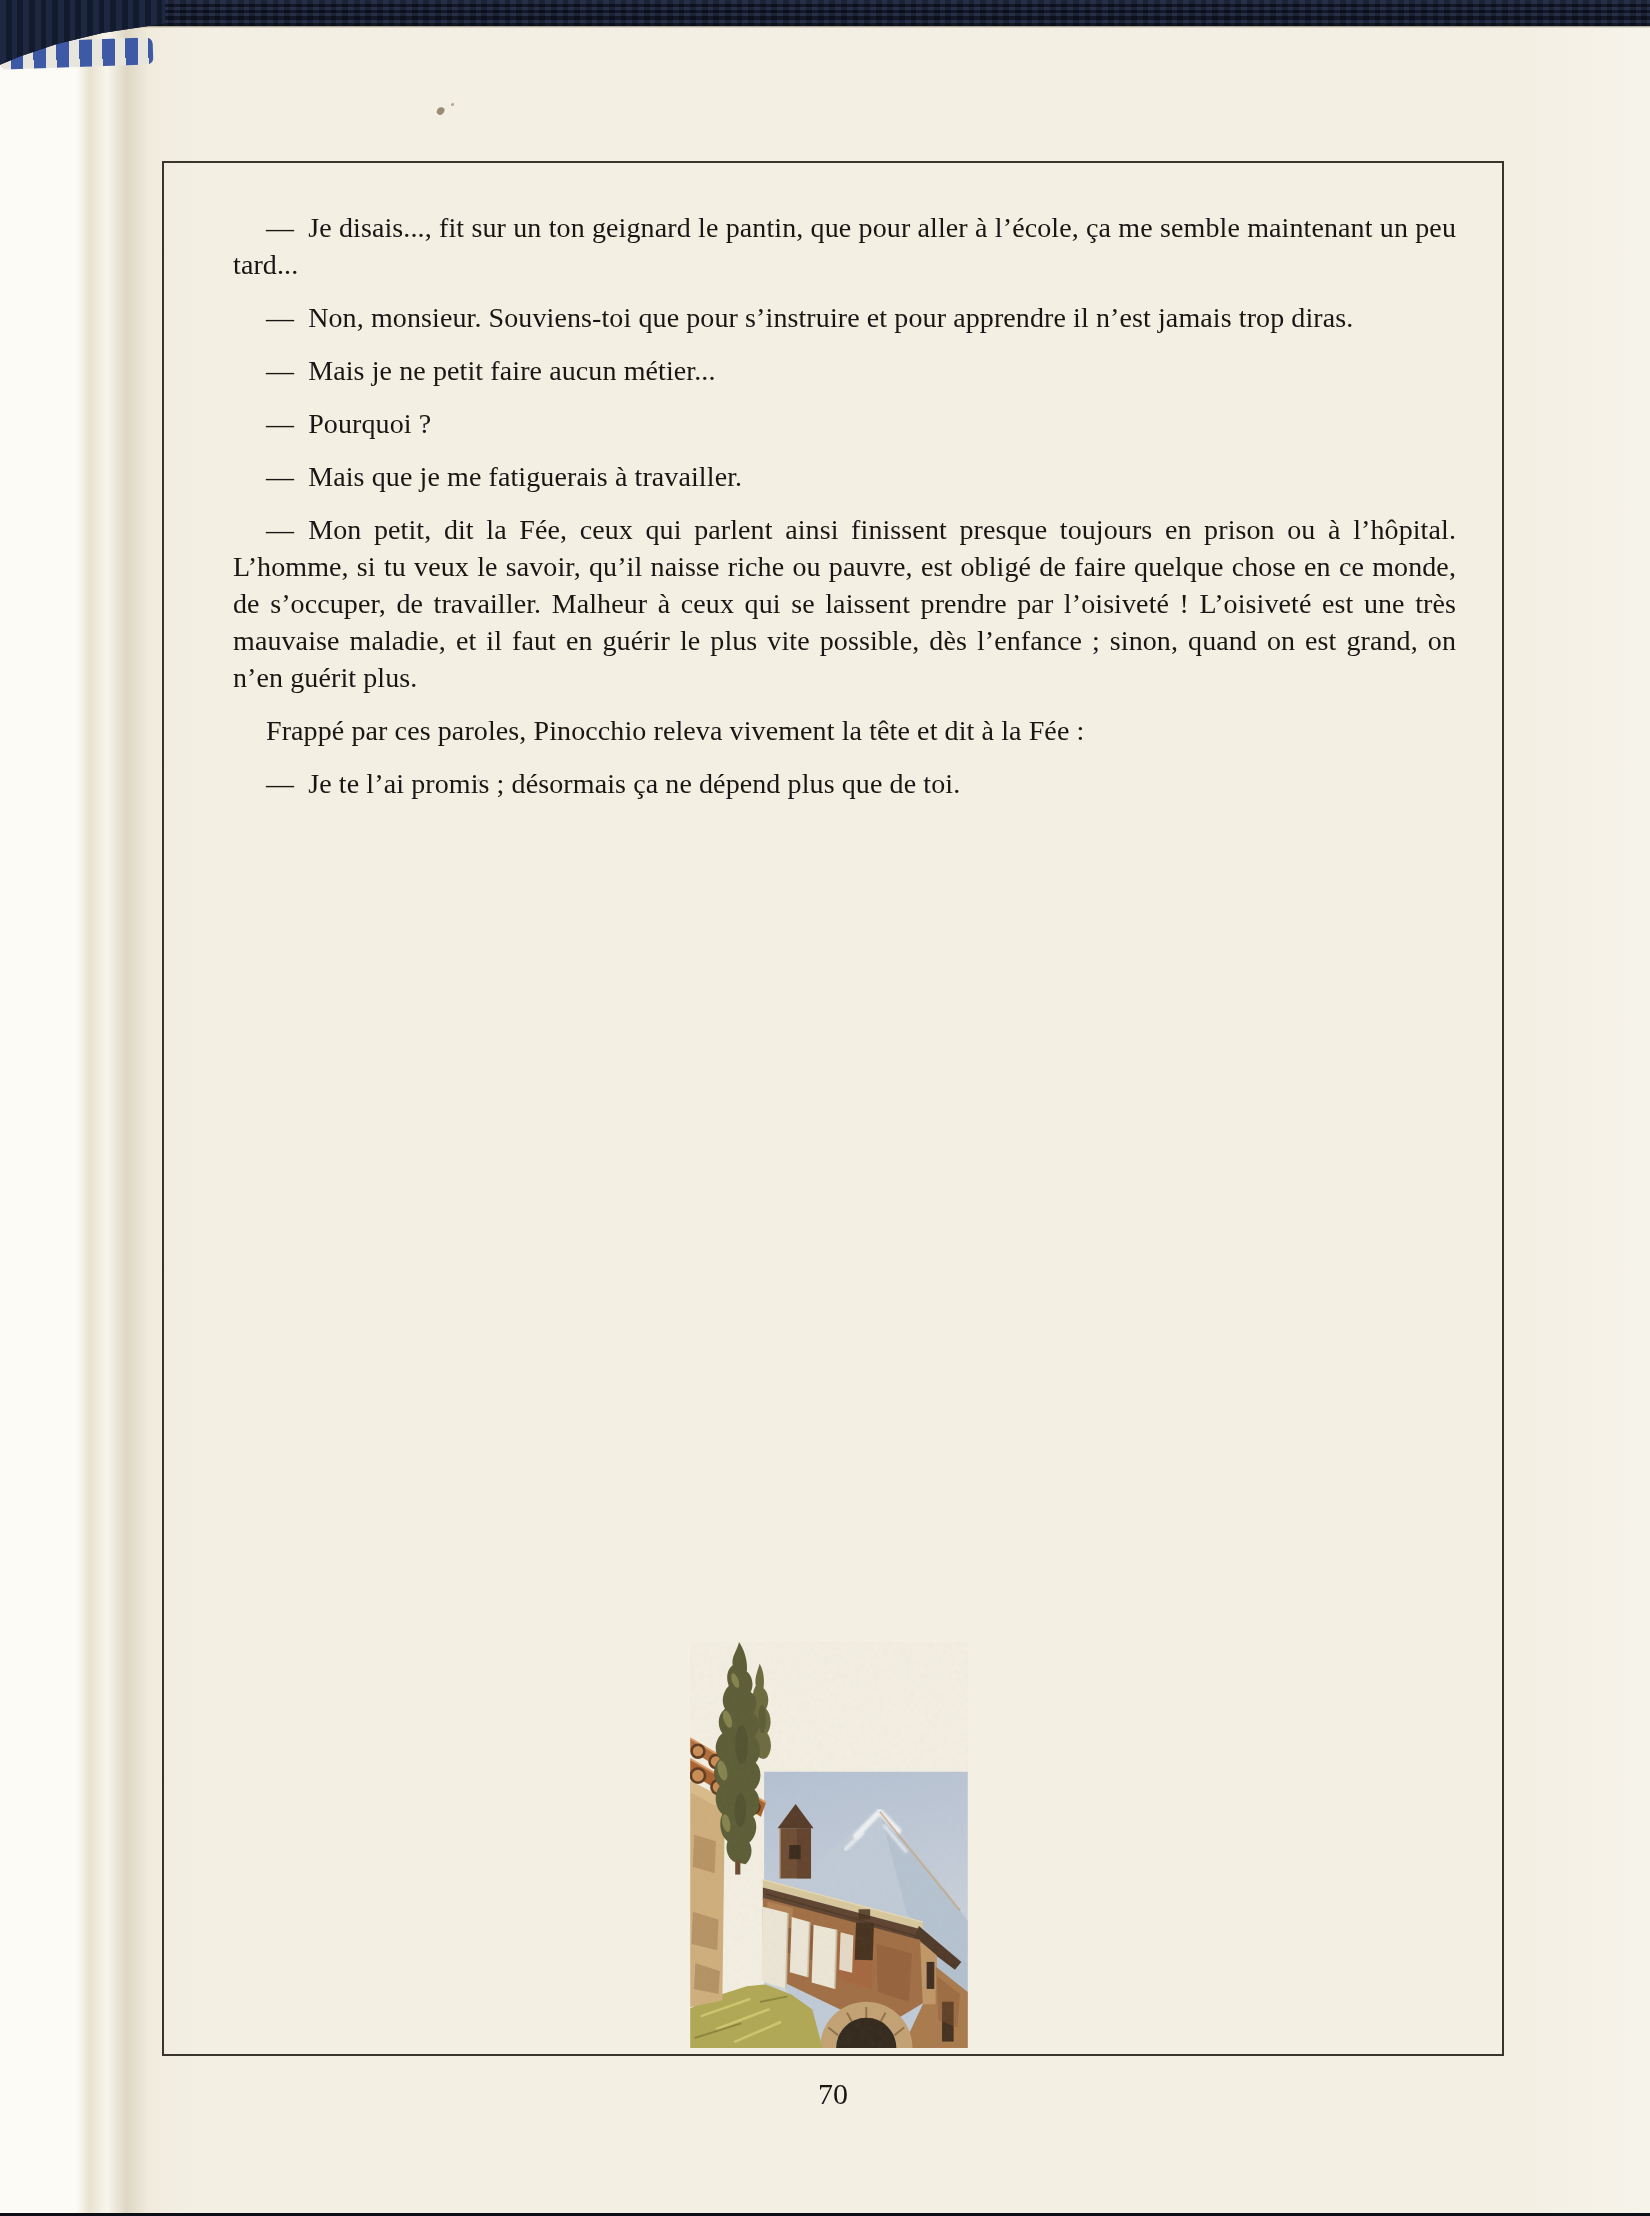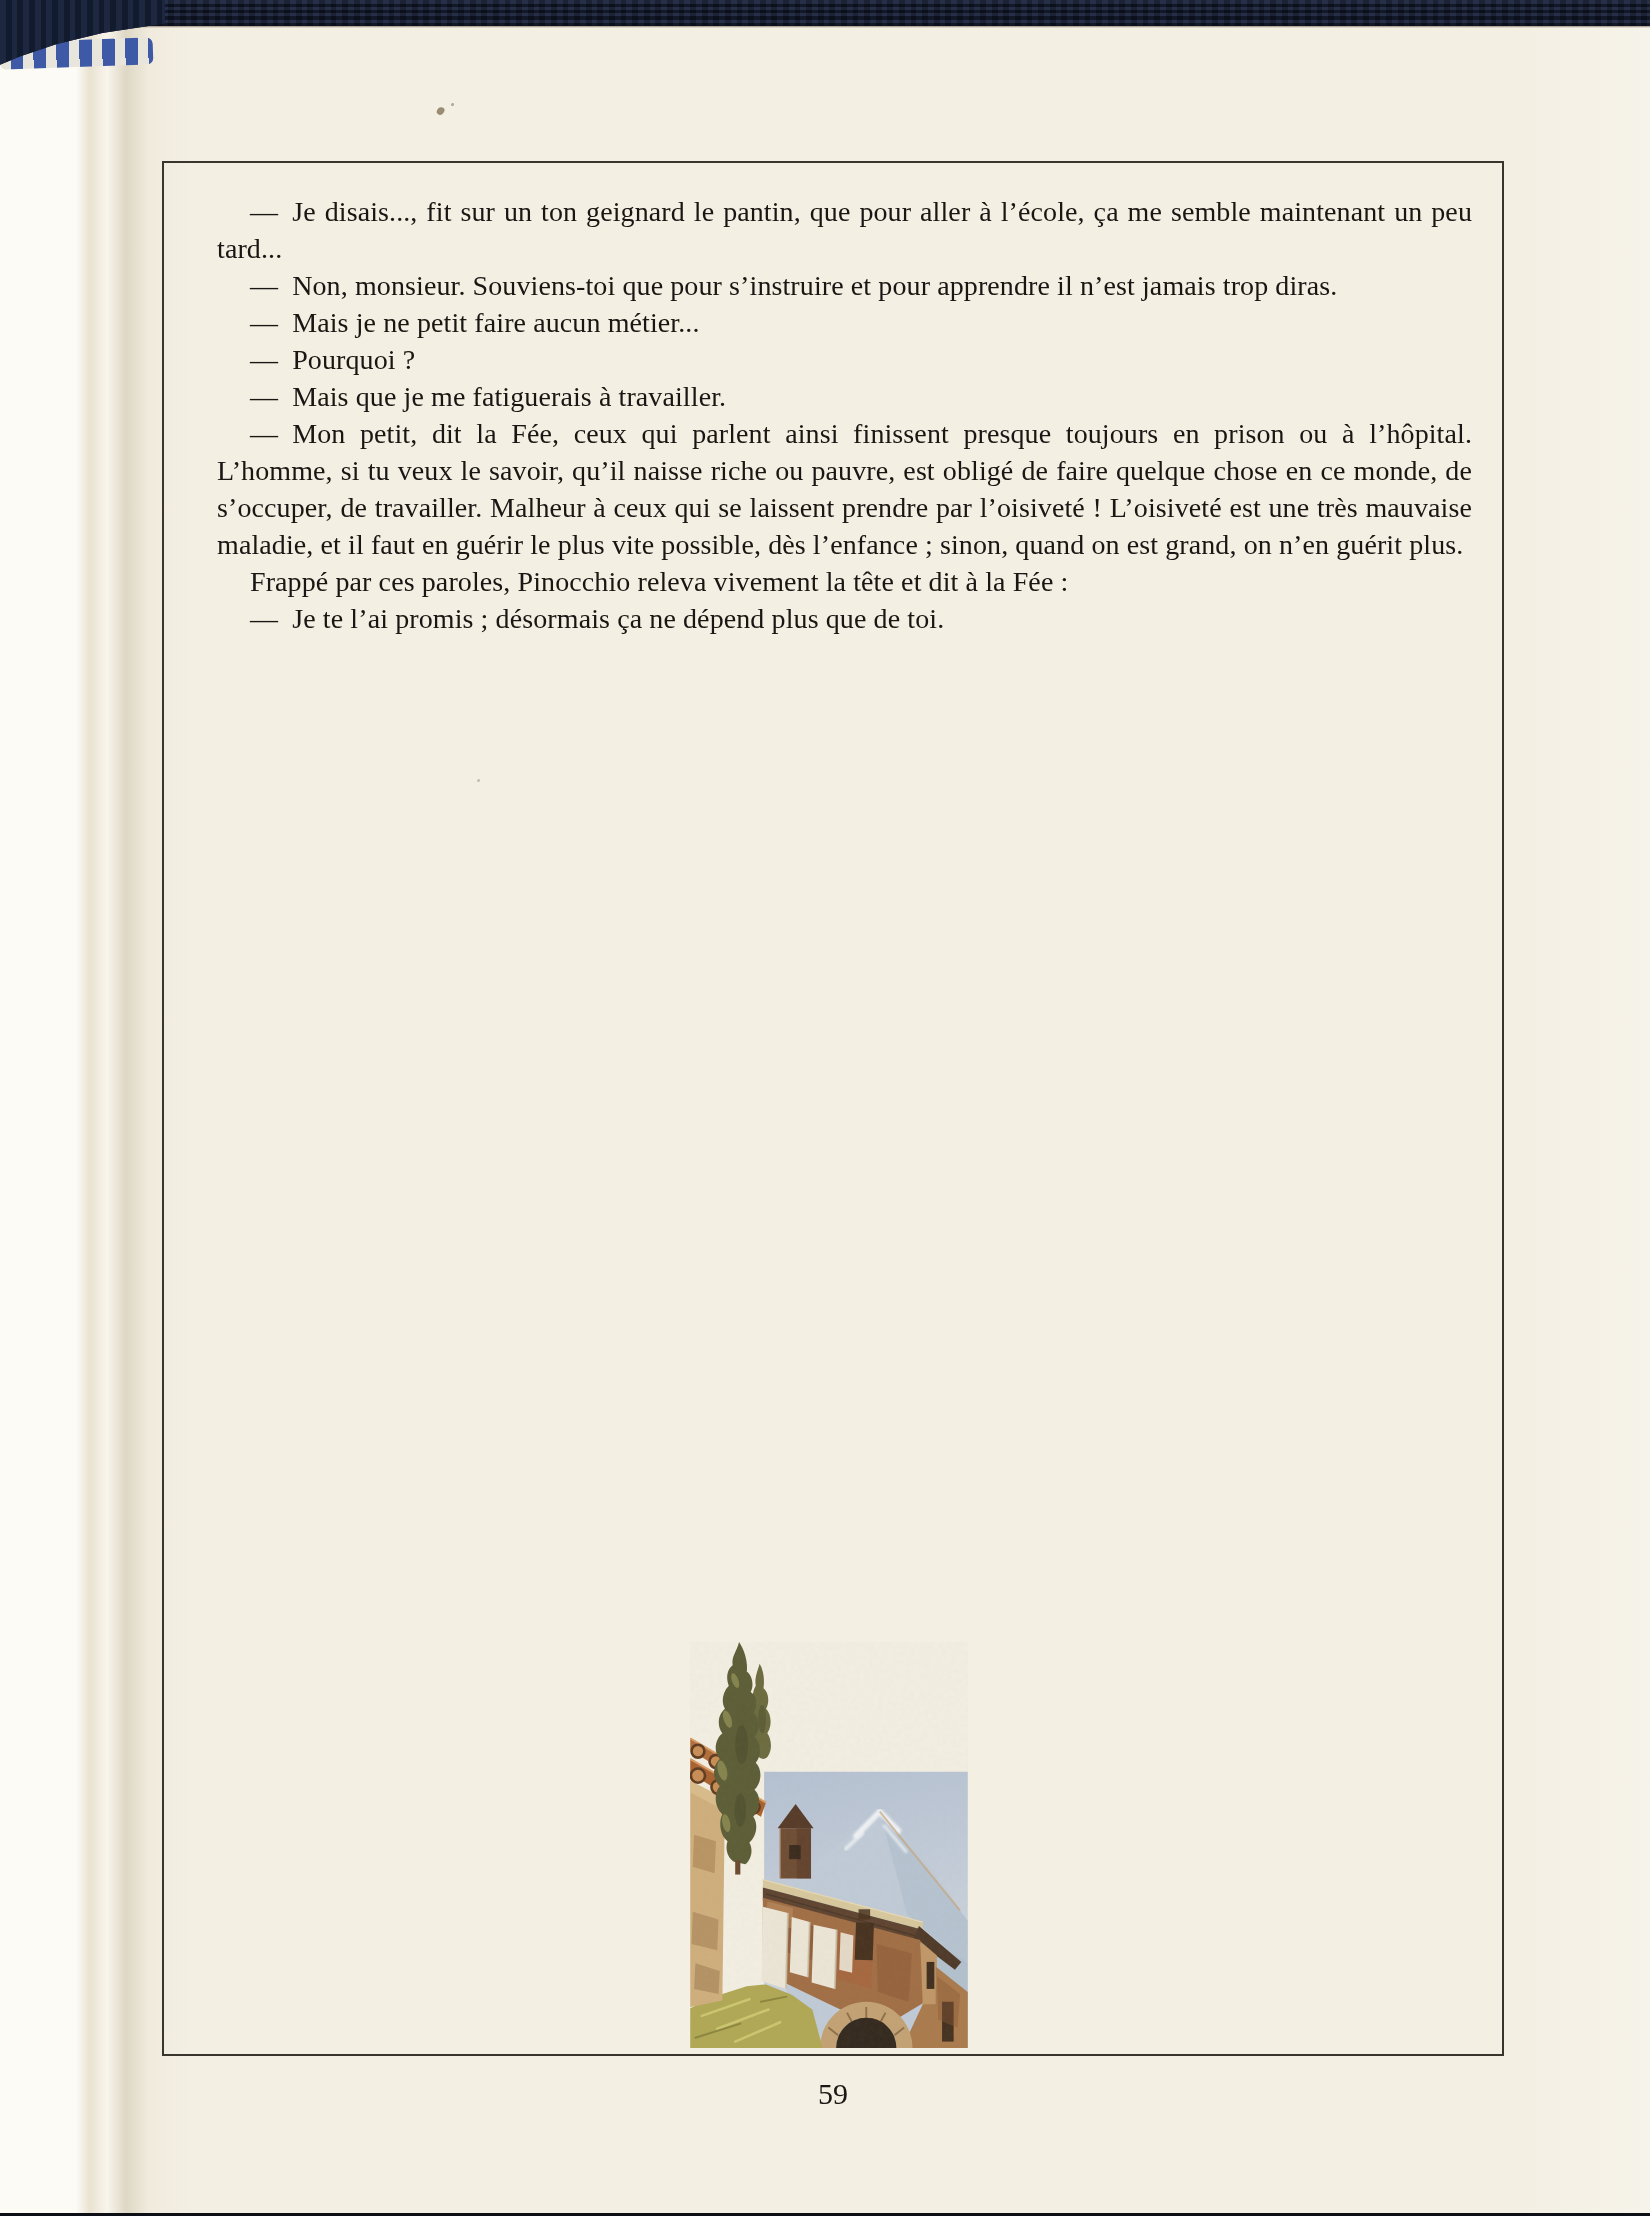--- a/index.html
+++ b/index.html
@@ -57,21 +57,21 @@
   
   .frame{
     position:absolute; left:162px; top:161px; width:1342px; height:1895px;
     border:2.6px solid var(--frame); box-sizing:border-box;
   }
   .text-block{
     position:absolute; left:217px; top:193px; width:1255px;
     font-size:28px; line-height:37px; color:var(--ink);
     text-align:justify; letter-spacing:0.1px; hyphens:none;
   }
-  .text-block p{margin:0; text-indent:33px;}
+  .text-block p{margin:16px; text-indent:33px;}
   .page-number{
     position:absolute; left:162px; top:2077px; width:1342px;
     text-align:center; font-size:30px; color:var(--ink);
   }
   .illustration{
     position:absolute; left:690px; top:1642px; width:278px; height:406px;
   }
   .illustration svg{display:block; width:100%; height:100%;}
   .speck{position:absolute; background:#7b6b4e; border-radius:60% 40% 55% 45%; opacity:.75;}
   .speck.s1{left:437px; top:107px; width:7px; height:8.4px; transform:rotate(25deg);}
@@ -223,16 +223,16 @@
         <ellipse cx="50" cy="200" rx="7" ry="16" style="fill:var(--cypress_light)" transform="rotate(-14 50 200)"></ellipse>
         <ellipse cx="56" cy="282" rx="6" ry="14" style="fill:var(--cypress_light)" transform="rotate(-12 56 282)"></ellipse>
         <ellipse cx="70" cy="60" rx="5" ry="12" style="fill:var(--cypress_light)" transform="rotate(-20 70 60)"></ellipse>
         <rect x="70" y="340" width="8" height="22" fill="#6b4a2f"></rect>
       </g>
 
       <rect width="432" height="632" filter="url(#grain)" pointer-events="none"></rect>
     </svg>
   </div>
 
-  <div class="page-number">59</div>
+  <div class="page-number">70</div>
 
 </div>
 
 
 </body></html>

